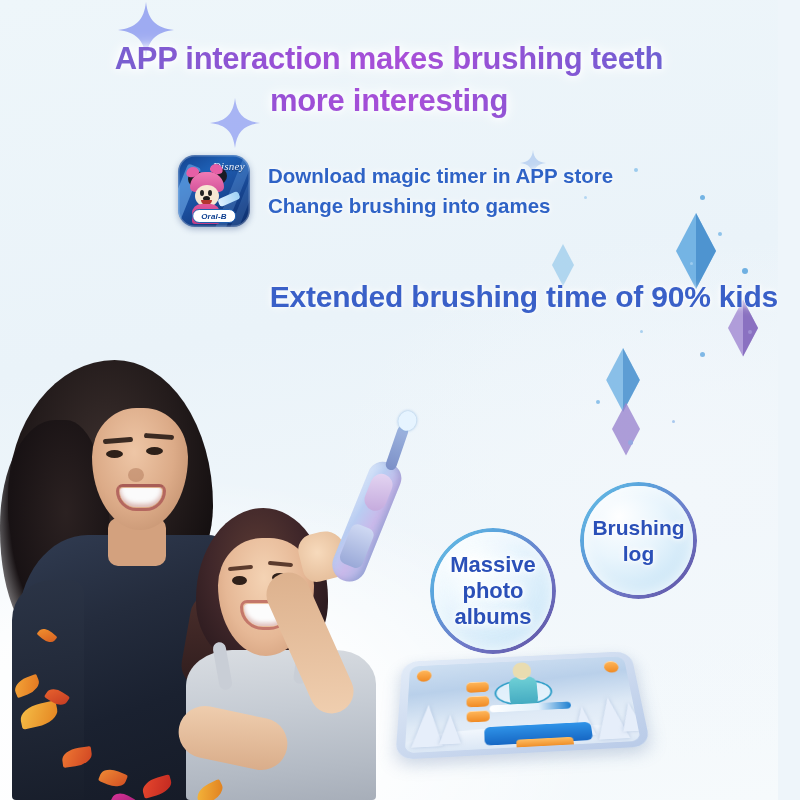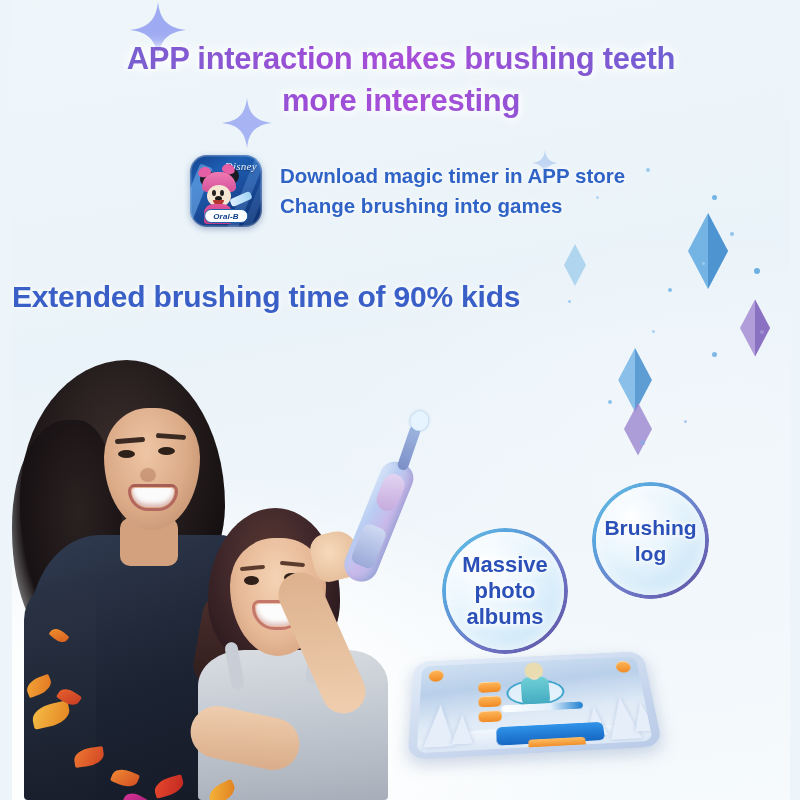--- a/index.html
+++ b/index.html
@@ -9,21 +9,20 @@
     background:#eef5fa;
     position:relative;
   }
   #stage {
     position:absolute; inset:0; width:778px; height:800px;
     overflow:hidden;
     background:
       radial-gradient(ellipse 700px 420px at 20% 92%, #ffffff 0%, rgba(255,255,255,0.85) 30%, rgba(240,247,251,0) 62%),
       radial-gradient(ellipse 520px 380px at 88% 62%, #f2f7fb 0%, rgba(238,245,250,0) 70%),
       linear-gradient(170deg, #eef6fa 0%, #eaf3f9 40%, #f1f7fb 72%, #f6fafc 100%);
-    margin-left: 12px;
   }
 
   
   .star { position:absolute; pointer-events:none; }
   .star svg { display:block; filter:blur(.25px); }
 
   .icecrystal { position:absolute; pointer-events:none; }
   .dot { position:absolute; border-radius:50%; pointer-events:none; }
 
   
@@ -84,21 +83,21 @@
 
   #app-text {
     font-size:20.5px; font-weight:bold; line-height:30px;
     color:#2f63c6; white-space:pre-line;
     text-shadow:0 0 4px rgba(255,255,255,.95), 0 0 9px rgba(255,255,255,.8);
   }
 
   
   #claim {
     position:absolute; left:0; right:0; top:280px;
-    text-align:left;
+    text-align:right;
     font-size:30px; font-weight:bold; letter-spacing:-.2px;
     color:#3a60c8;
     text-shadow:0 0 4px rgba(255,255,255,.98), 0 0 10px rgba(255,255,255,.85);
     z-index:12;
   }
 
   
   #photo { position:absolute; left:0; bottom:0; width:430px; height:440px; z-index:4; }
 
   .mom-hair {

